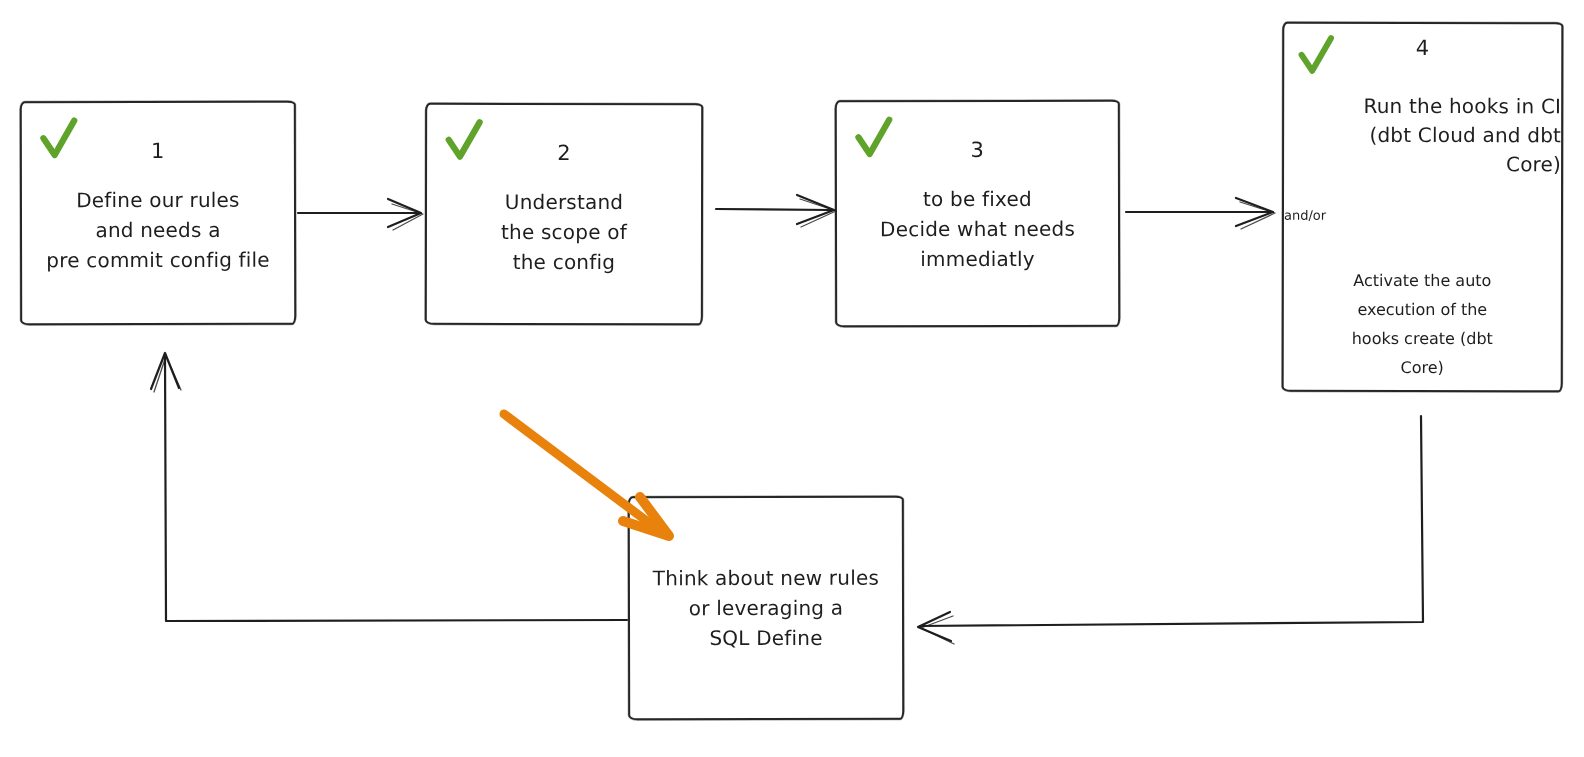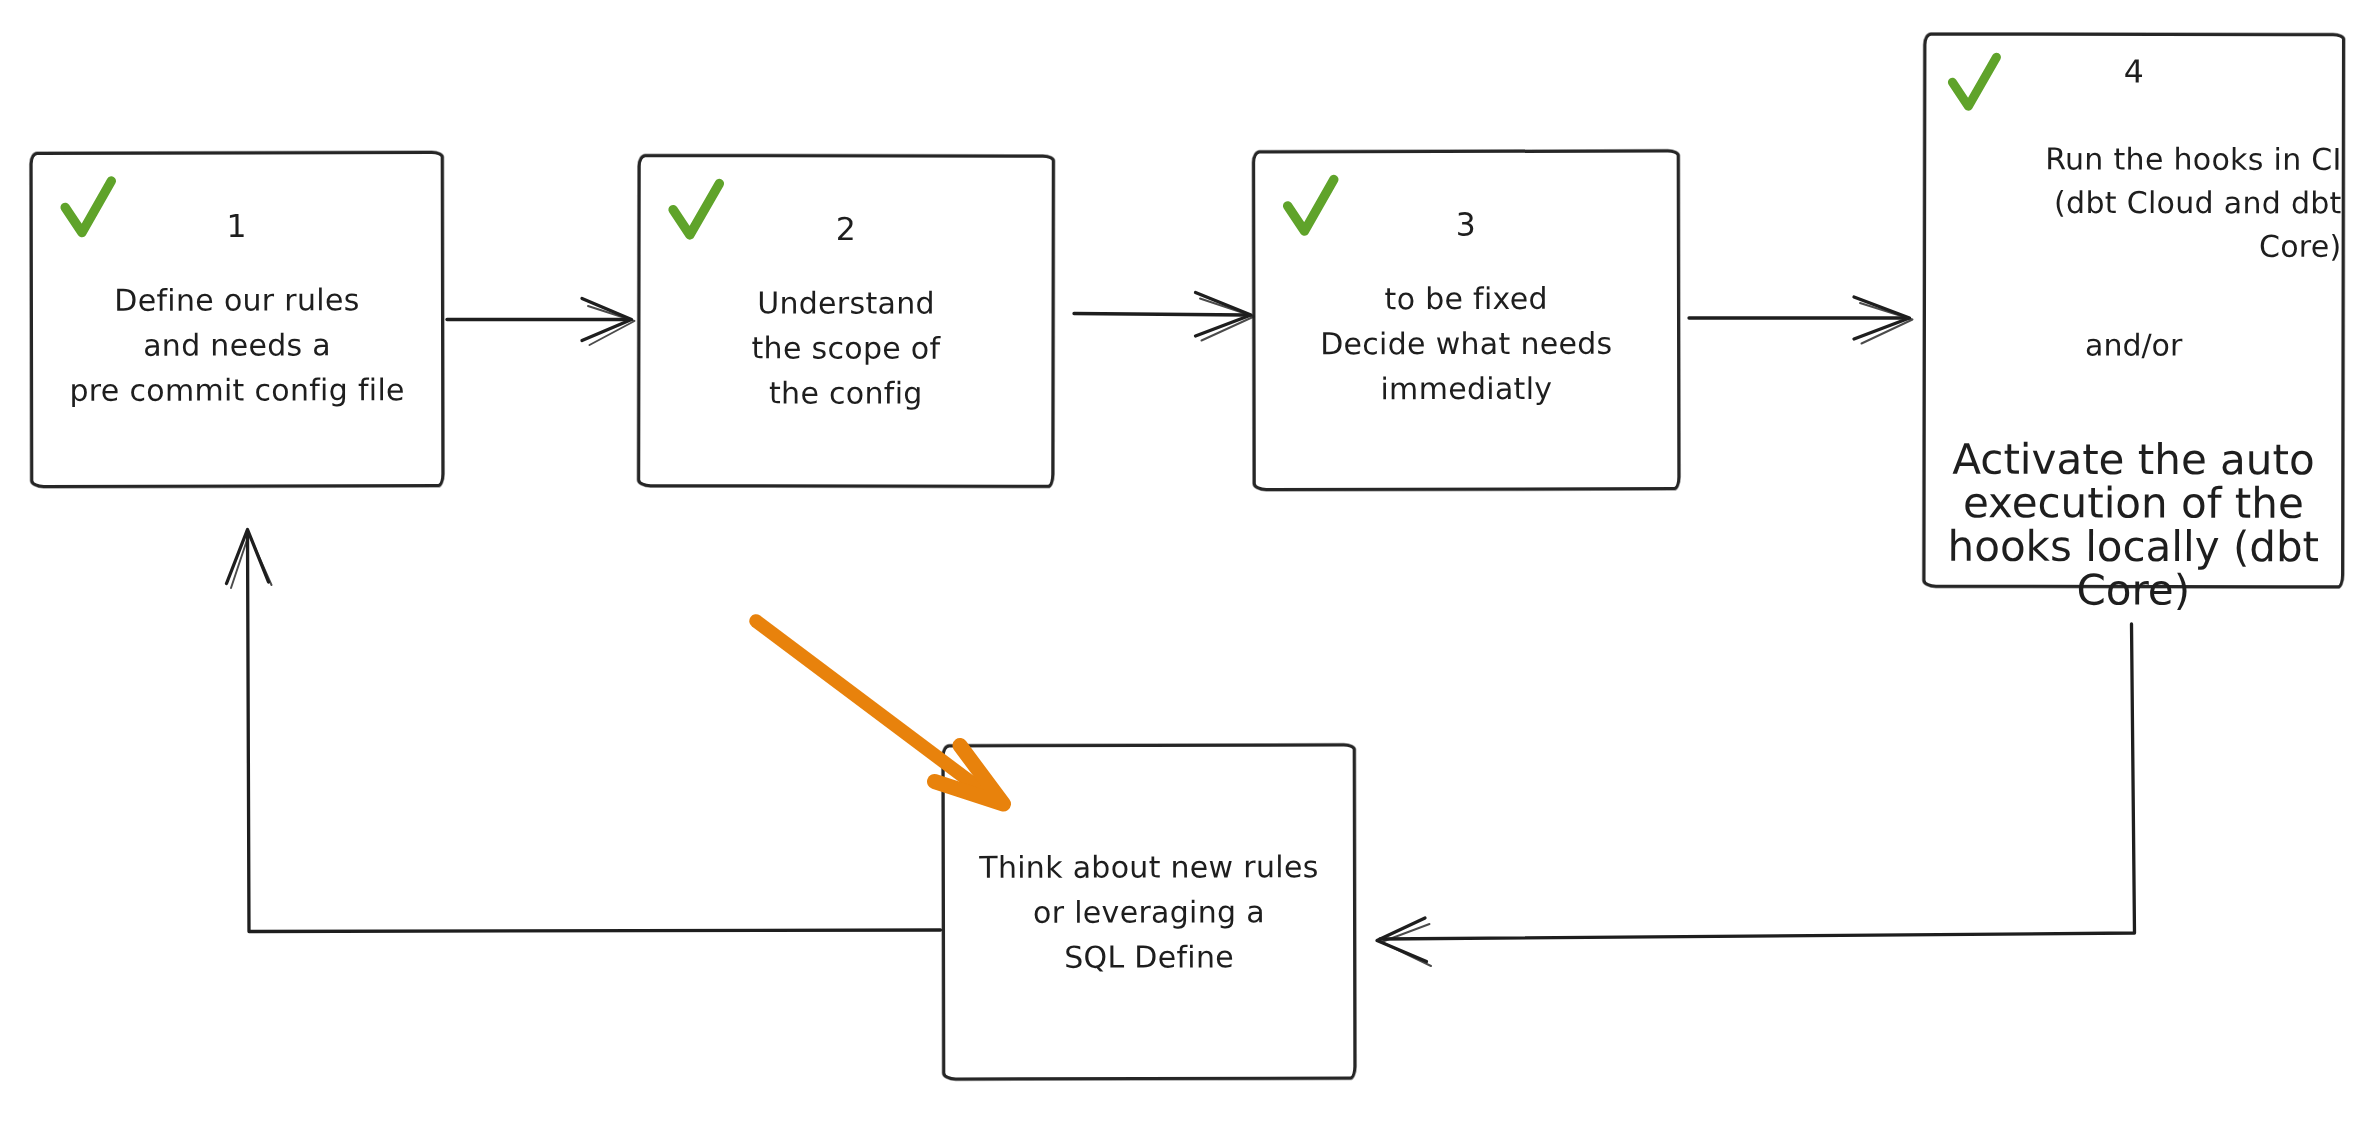--- a/index.html
+++ b/index.html
@@ -23,22 +23,22 @@
   .r1{transform:rotate(-0.12deg);}
   .r2{transform:rotate(0.1deg);}
   .check{position:absolute;left:16px;top:5px;width:42px;height:60px;}
   .check path{stroke:var(--check-green);stroke-width:9;fill:none;stroke-linecap:round;stroke-linejoin:round;}
   .step-num{text-align:center;font-size:21px;font-weight:500;margin-top:36px;letter-spacing:.5px;}
   .box4 .step-num{margin-top:12px;}
   .box4 .check{left:12px;top:2px;width:40px;height:58px;}
   .txt{margin-top:22px;text-align:center;font-size:20px;line-height:30px;letter-spacing:.2px;}
   .txt div{white-space:nowrap;}
   .box4 .txt{margin-top:32px;line-height:29px;text-align:right;}
-  .box4 .para2{margin-top:37px;text-align:center;font-size:20px;line-height:29px;}
-  .box4 .para3{margin-top:47px;text-align:center;font-size:28px;line-height:29px;}
+  .box4 .para2{margin-top:22px;font-size:13px;line-height:29px;}
+  .box4 .para3{margin-top:36px;text-align:center;font-size:16px;line-height:29px;}
   .box4 .para3 div, .box4 .txt div{white-space:nowrap;}
   .fbox{display:flex;align-items:center;justify-content:center;}
   .fbox .txt{margin-top:0;}
   .arrows{position:absolute;left:0;top:0;width:1584px;height:757px;pointer-events:none;}
   .arrows [data-interactable="true"]{pointer-events:stroke;}
   .ink{stroke:var(--ink);fill:none;stroke-width:2.2;stroke-linecap:round;stroke-linejoin:round;}
   .ink.dup{stroke-width:1.3;opacity:.8;}
   .orange{stroke:var(--arrow-orange);fill:none;stroke-linecap:round;stroke-linejoin:round;}
 </style>
 </head>
@@ -89,21 +89,21 @@
     <div class="step-num" data-interactable="false">4</div>
     <div class="txt" data-interactable="false">
       <div data-interactable="false">Run the hooks in CI</div>
       <div data-interactable="false">(dbt Cloud and dbt</div>
       <div data-interactable="false">Core)</div>
     </div>
     <div class="para2" data-interactable="false">and/or</div>
     <div class="para3" data-interactable="false">
       <div data-interactable="false">Activate the auto</div>
       <div data-interactable="false">execution of the</div>
-      <div data-interactable="false">hooks locally (dbt</div>
+      <div data-interactable="false">hooks create (dbt</div>
       <div data-interactable="false">Core)</div>
     </div>
   </div>
 
   <div class="sbox fbox r1" style="left:628px;top:496px;width:276px;height:224px;" data-interactable="true">
     <div class="txt" data-interactable="false">
       <div data-interactable="false">Think about new rules</div>
       <div data-interactable="false">or leveraging a</div>
       <div data-interactable="false">SQL Define</div>
     </div>

